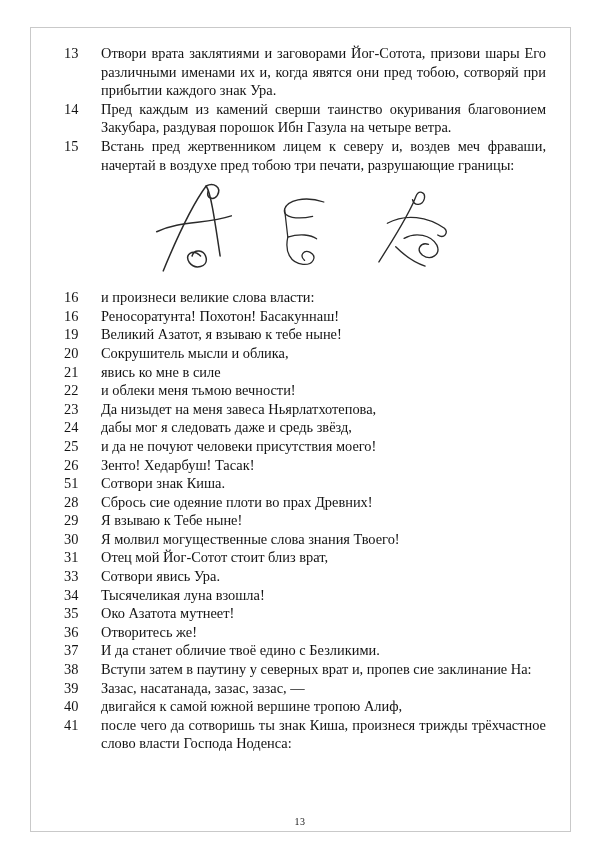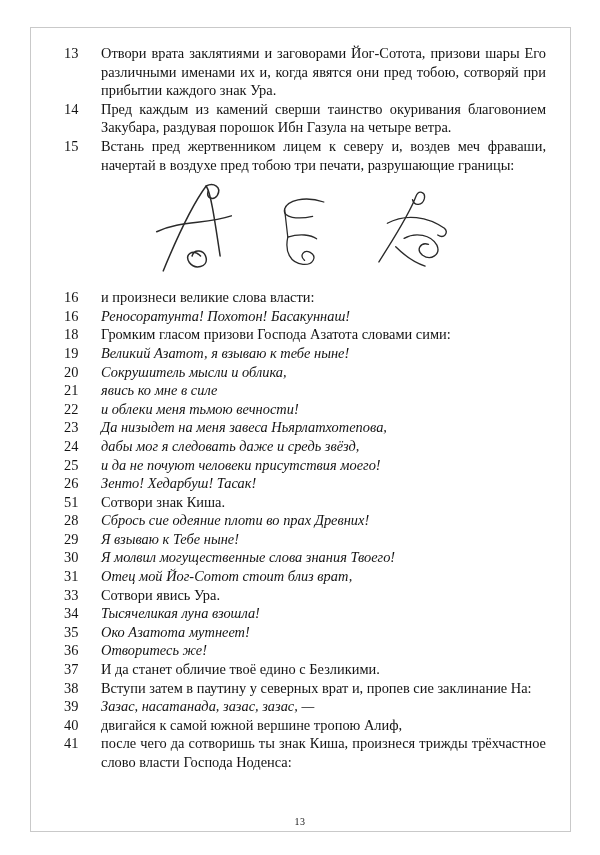--- a/index.html
+++ b/index.html
@@ -20,21 +20,21 @@
   .content {
     position:absolute;
     left:64px; top:44px;
     width:482px;
     font-size:14.4px;
     line-height:18.6px;
   }
   .verse { display:flex; }
   .vnum  { flex:0 0 37px; }
   .vtext { flex:1; text-align:justify; }
-  .vtext.it { font-style:italic; }
+  .vtext.it { }
   .sigils {
     height:100px;
     margin:6px 0 8px 0;
     display:flex;
     justify-content:center;
     align-items:flex-start;
     gap:26px;
   }
   .sigil svg { display:block; }
   .sigil path {
@@ -104,24 +104,20 @@
   <div id="verses-after">
       <div class="verse">
         <div class="vnum">16</div>
         <div class="vtext">и произнеси великие слова власти:</div>
       </div>
       <div class="verse">
         <div class="vnum">16</div>
         <div class="vtext it">Реносоратунта! Похотон! Басакуннаш!</div>
       </div>
       <div class="verse">
-        <div class="vnum">18</div>
-        <div class="vtext">Громким гласом призови Господа Азатота словами сими:</div>
-      </div>
-      <div class="verse">
         <div class="vnum">19</div>
         <div class="vtext it">Великий Азатот, я взываю к тебе ныне!</div>
       </div>
       <div class="verse">
         <div class="vnum">20</div>
         <div class="vtext it">Сокрушитель мысли и облика,</div>
       </div>
       <div class="verse">
         <div class="vnum">21</div>
         <div class="vtext it">явись ко мне в силе</div>

